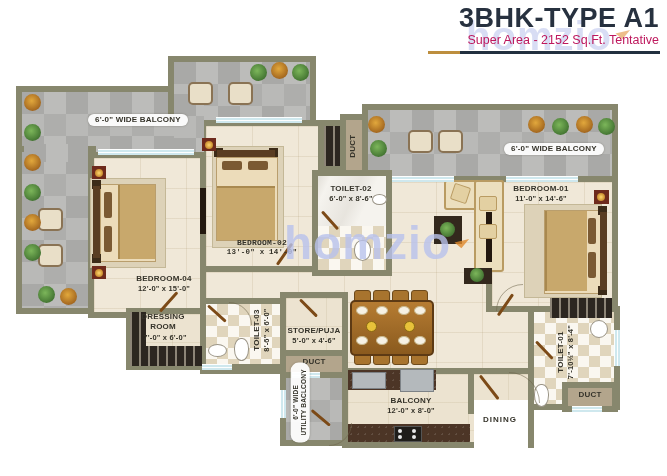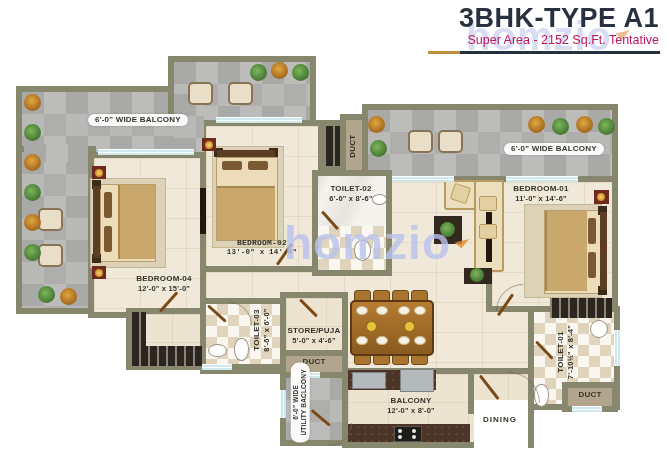--- a/index.html
+++ b/index.html
@@ -293,20 +293,24 @@
       <div class="dims">13'-0" x 14'-0"</div>
   </div>
   <div class="rlabel" style="left:501px;top:184px;width:80px;">
     <div>BEDROOM-01</div>
       <div class="dims">11'-0" x 14'-6"</div>
   </div>
   <div class="rlabel" style="left:312px;top:184px;width:78px;">
     <div>TOILET-02</div>
       <div class="dims">6'-0" x 8'-6"</div>
   </div>
+  <div class="rlabel" style="left:134px;top:312px;width:62px;">
+    <div class="wrap2">DRESSING ROOM</div>
+      <div class="dims">7'-0" x 6'-0"</div>
+  </div>
   <div class="rlabel" style="left:284px;top:326px;width:60px;">
     <div>STORE/PUJA</div>
       <div class="dims">5'-0" x 4'-6"</div>
   </div>
   <div class="rlabel" style="left:371px;top:396px;width:80px;">
     <div>BALCONY</div>
       <div class="dims">12'-0" x 8'-0"</div>
   </div>
 
   <div class="vwrap" style="left:222px;top:312px;width:80px;height:36px;">

